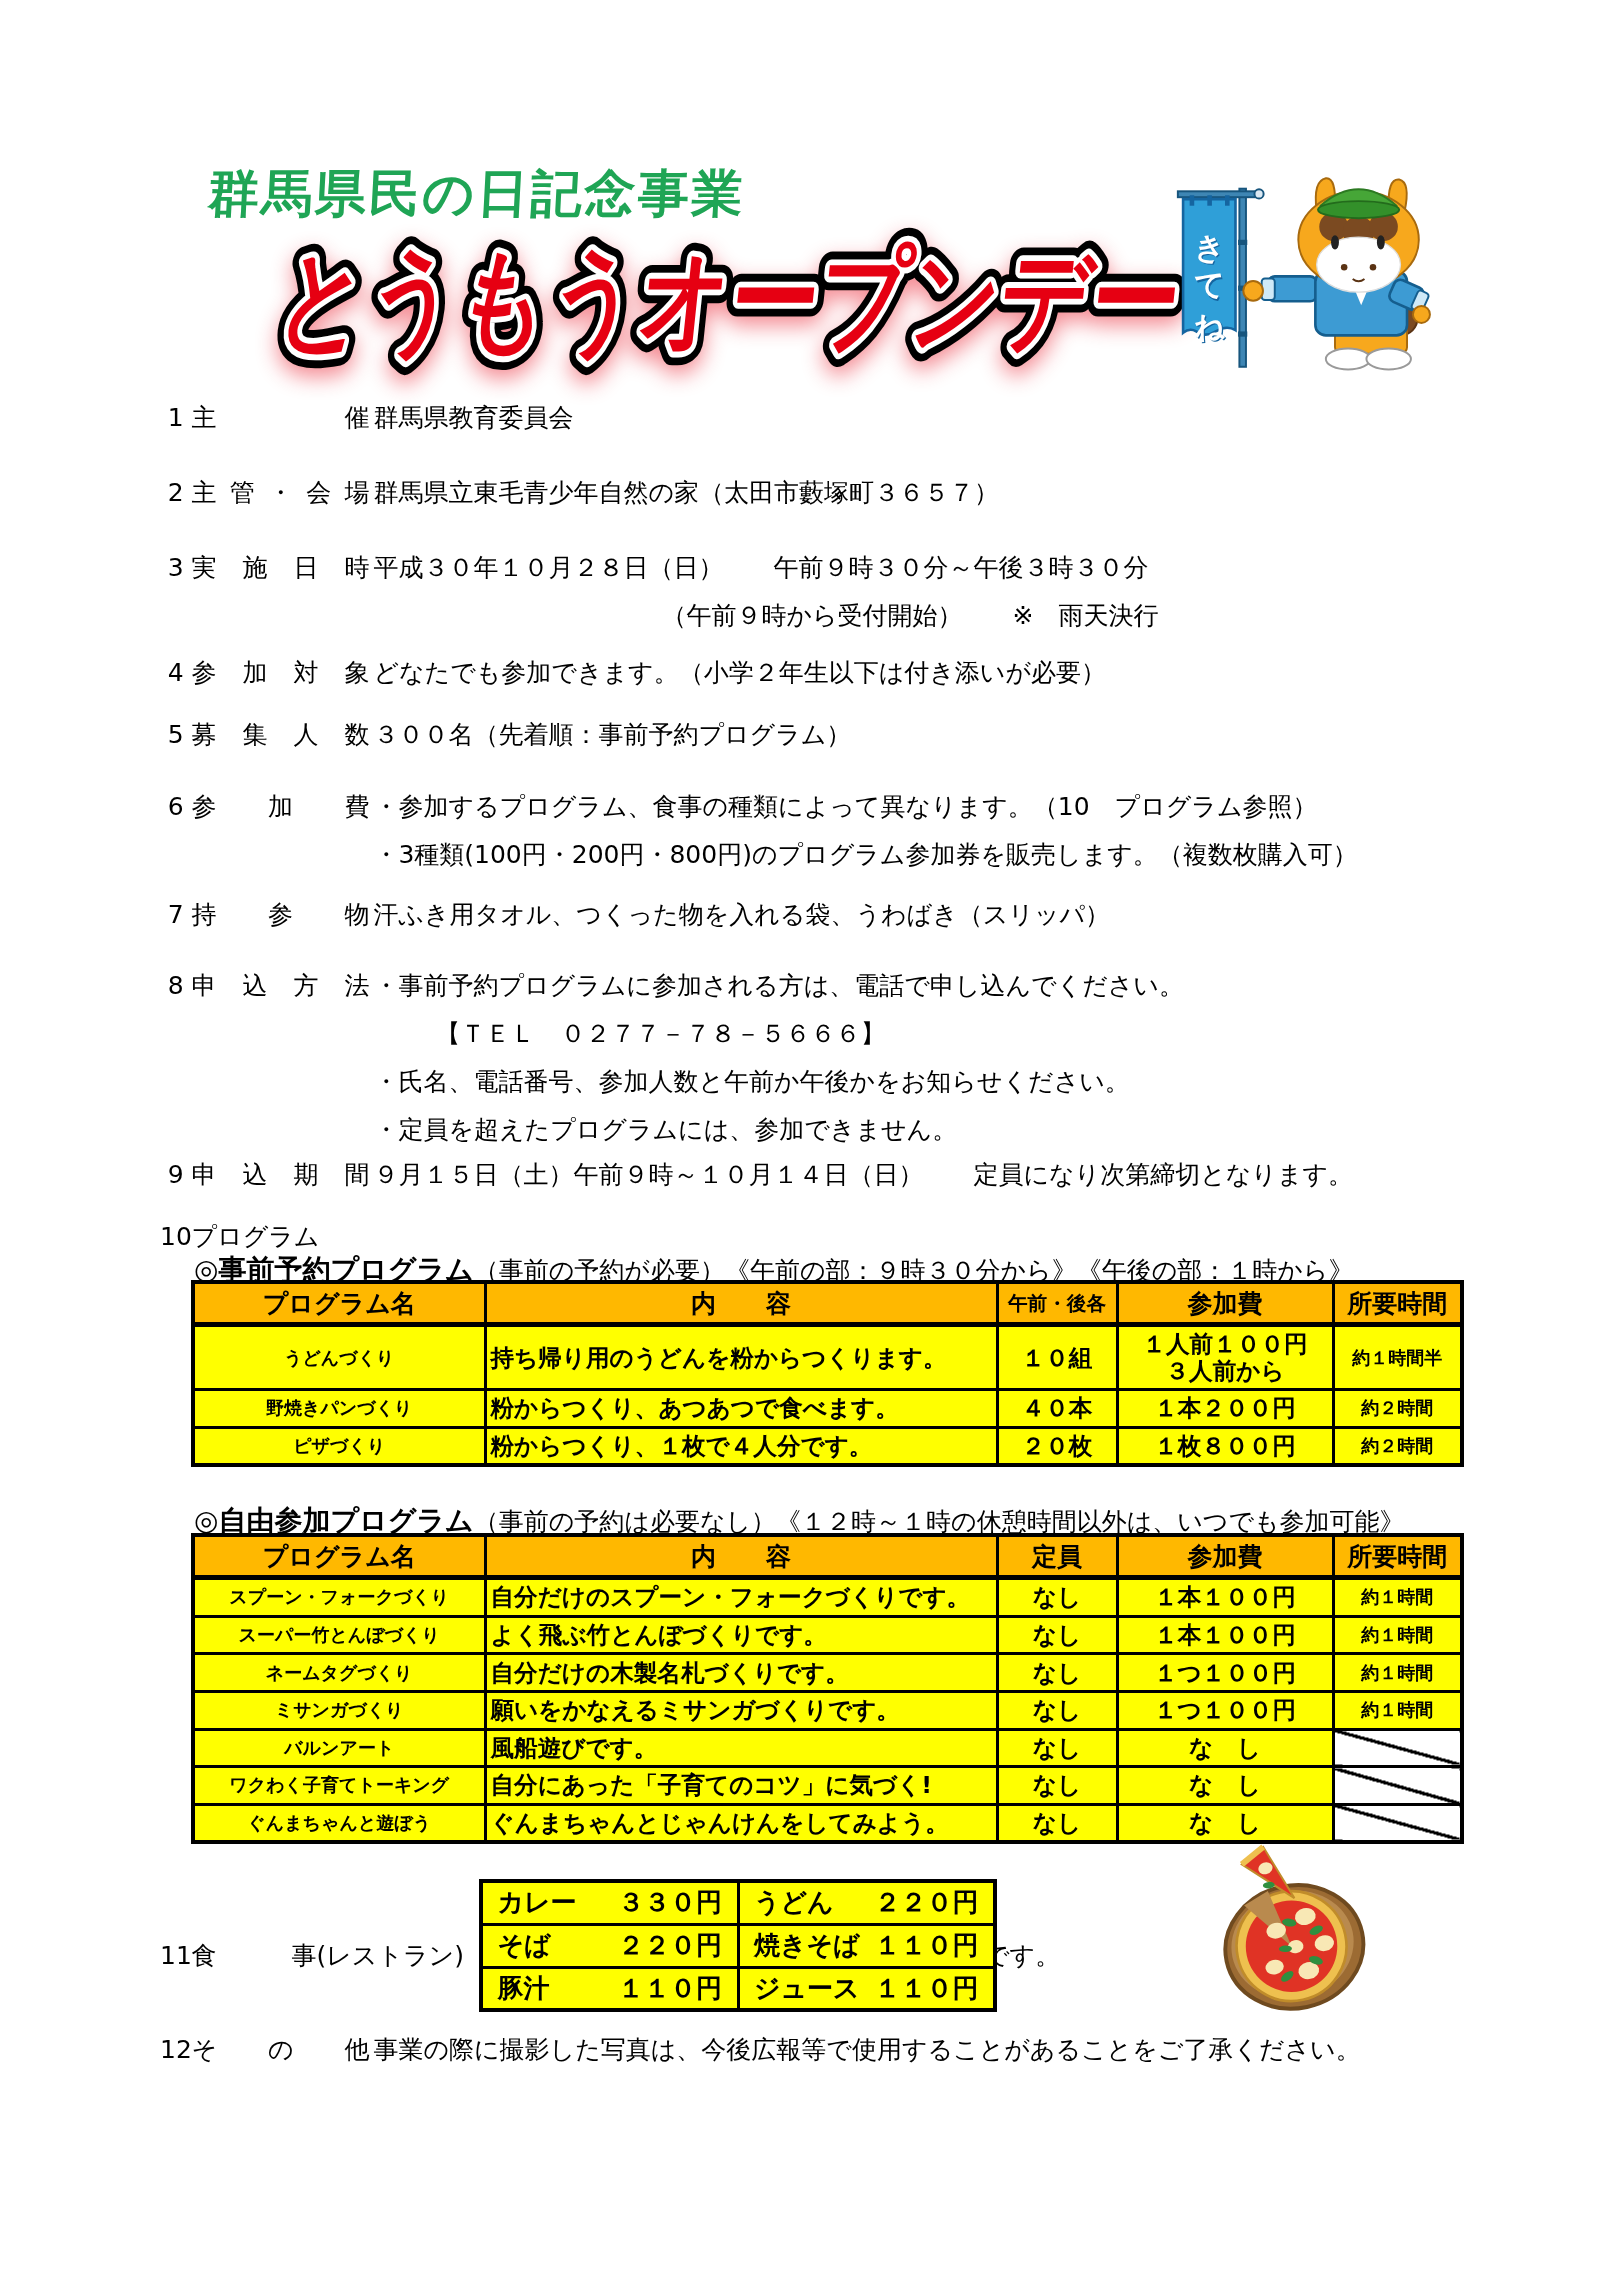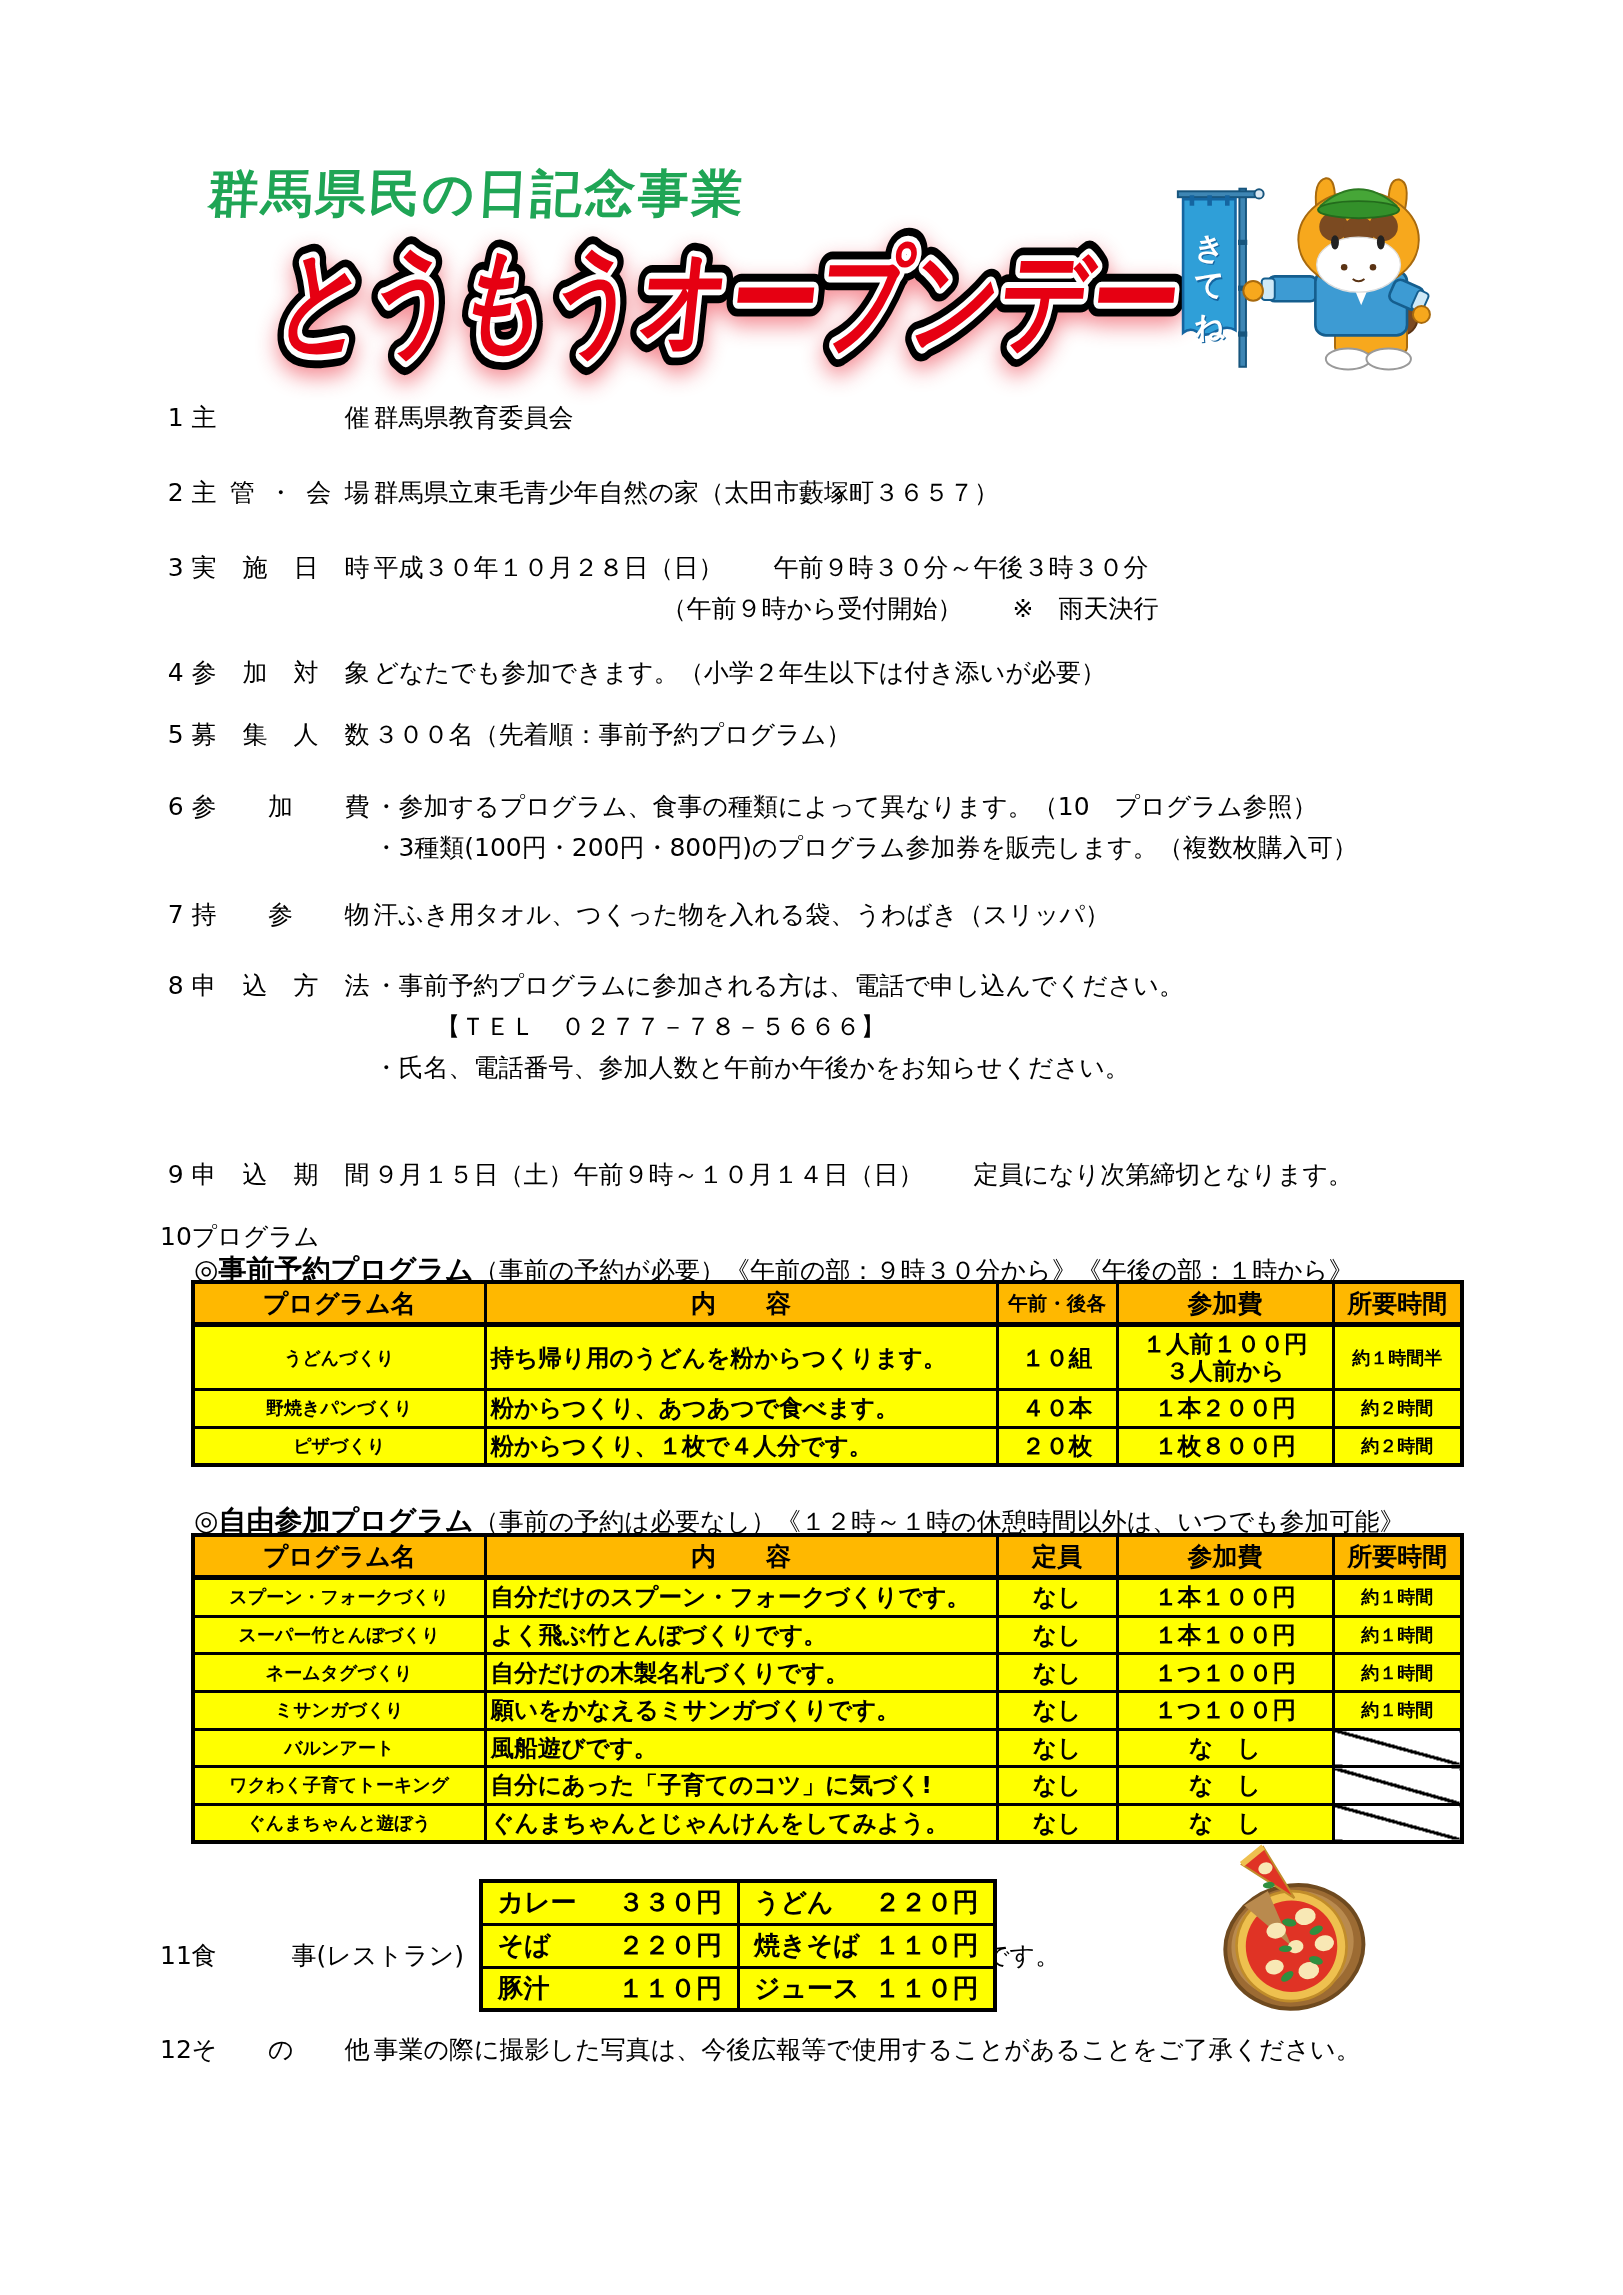--- a/index.html
+++ b/index.html
@@ -39,21 +39,21 @@
     letter-spacing:5.2px;
   }
   
   .item { position:absolute; left:160px; display:flex; align-items:flex-start;
           font-size:25px; line-height:29px; white-space:nowrap; }
   .no   { width:23.6px; text-align:right; margin-right:7.9px; flex:none; }
   .label{ width:178px; flex:none; display:inline-block;
           text-align:justify; text-align-last:justify; }
   .label-plain { flex:none; }
   .content { margin-left:3.9px; }
-  .cline + .cline { margin-top:12px; }
+  .cline + .cline { margin-top:19px; }
   .indent-a { margin-left:288px; }
   .indent-b { margin-left:62px; }
   
   .subsec { position:absolute; left:194px; white-space:nowrap; }
   .subsec-title { font-size:28px; font-weight:800; }
   .subsec-sub   { font-size:25px; }
   table.ptable { position:absolute; border-collapse:collapse; table-layout:fixed;
                  border:4.6px solid #000; }
   table.ptable th, table.ptable td { border:3.3px solid #000; overflow:hidden; }
   table.ptable thead th {
@@ -209,20 +209,21 @@
     </div>
   </div>
 
   <div class="item" style="top:971px">
     <span class="no">8</span>
     <span class="label">申込方法</span>
     <div class="content">
       <div class="cline">・事前予約プログラムに参加される方は、電話で申し込んでください。</div>
       <div class="cline indent-b">【ＴＥＬ　０２７７－７８－５６６６】</div>
       <div class="cline">・氏名、電話番号、参加人数と午前か午後かをお知らせください。</div>
+      <div class="cline">・定員を超えたプログラムには、参加できません。</div>
     </div>
   </div>
 
   <div class="item" style="top:1160px">
     <span class="no">9</span>
     <span class="label">申込期間</span>
     <div class="content">
       <div class="cline">９月１５日（土）午前９時～１０月１４日（日）　　定員になり次第締切となります。</div>
     </div>
   </div>

